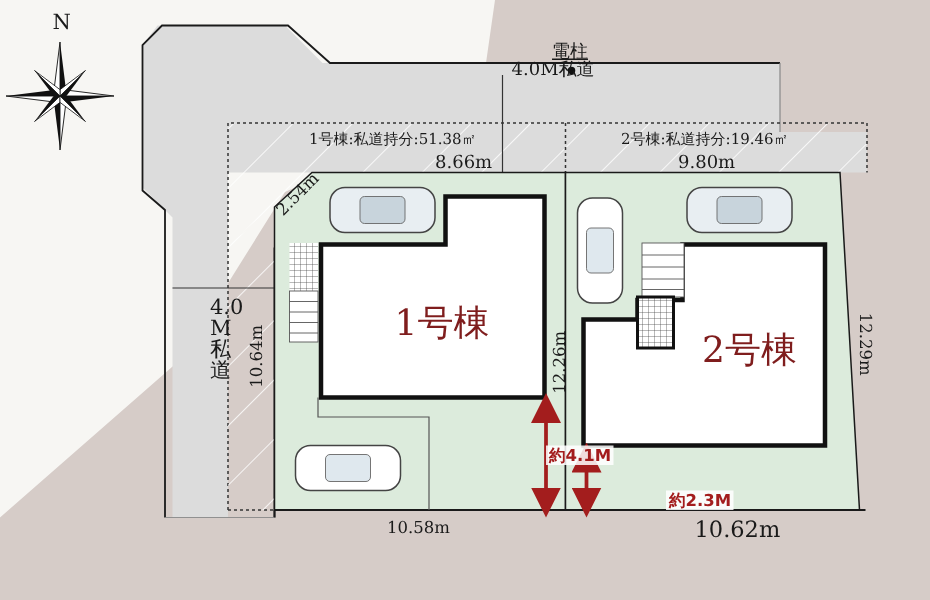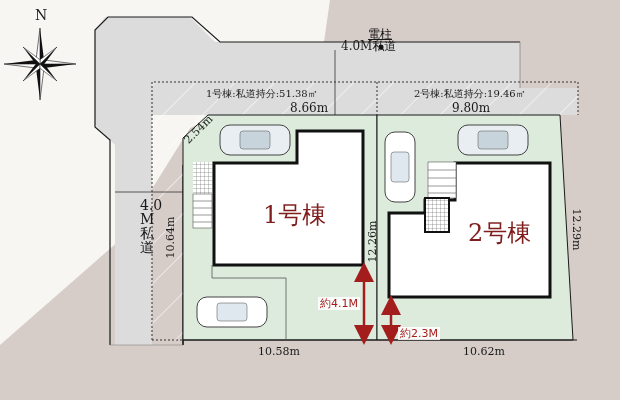--- a/index.html
+++ b/index.html
@@ -1,19 +1,19 @@
 <!DOCTYPE html>
 <html><head>
   <meta charset="utf-8">
   <style>
     html, body { margin: 0; padding: 0; }
     body { width: 620px; height: 400px; overflow: hidden; background: #f7f6f3; font-family: "DejaVu Serif", "Liberation Serif", serif; position: relative; }
     #plan { position: absolute; left: 0; top: 0; }
     .lbl { position: absolute; color: #1a1a1a; font-family: "DejaVu Serif", "Liberation Serif", serif; white-space: nowrap; line-height: 1; }
-    .red-lbl { position: absolute; color: #a31d1d; font-family: "DejaVu Sans", "Liberation Sans", sans-serif; font-weight: normal; font-size: 11px; background: rgba(255,255,255,0.85); padding: 1px 2px; line-height: 1; }
+    .red-lbl { position: absolute; color: #a31d1d; font-family: "DejaVu Sans", "Liberation Sans", sans-serif; font-weight: bold; font-size: 11px; background: rgba(255,255,255,0.85); padding: 1px 2px; line-height: 1; margin-left: 46px; }
     .bldg-lbl { position: absolute; font-size: 24px; color: #7f1d1d; font-family: "DejaVu Serif", "Liberation Serif", serif; }
   </style>
 </head>
 <body>
 
 <svg id="plan" width="620" height="400" viewBox="0 0 620 400" xmlns="http://www.w3.org/2000/svg">
   <defs>
     <pattern id="hatch" width="28" height="28" patternUnits="userSpaceOnUse" patternTransform="rotate(45)">
       <line x1="0" y1="0" x2="0" y2="28" stroke="#ffffff" stroke-width="1.2" opacity="0.9"></line>
     </pattern>
@@ -144,15 +144,15 @@
 <div class="lbl" style="left:181px; top:124px; font-size:11px; transform:rotate(-45deg);">2.54m</div>
 <div class="lbl" style="left:150px; top:232px; font-size:11px; transform:rotate(-90deg);">10.64m</div>
 <div class="lbl" style="left:258px; top:346px; font-size:11px;">10.58m</div>
 <div class="lbl" style="left:352px; top:236px; font-size:11px; transform:rotate(-90deg);">12.26m</div>
 <div class="bldg-lbl" style="left:263px; top:199px;">1号棟</div>
 <div class="red-lbl" style="left:318px; top:297px;">約4.1M</div>
 
 <div class="lbl" style="left:414px; top:89px; font-size:10px;">2号棟:私道持分:19.46㎡</div>
 <div class="lbl" style="left:452px; top:102px; font-size:12px;">9.80m</div>
 <div class="lbl" style="left:556px; top:224px; font-size:11px; transform:rotate(90deg);">12.29m</div>
-<div class="lbl" style="left:463px; top:346px; font-size:11px;">10.62m</div>
+<div class="lbl" style="left:463px; top:346px; font-size:15px;">10.62m</div>
 <div class="bldg-lbl" style="left:468px; top:217px;">2号棟</div>
 <div class="red-lbl" style="left:398px; top:327px;">約2.3M</div>
 
 </body></html>

